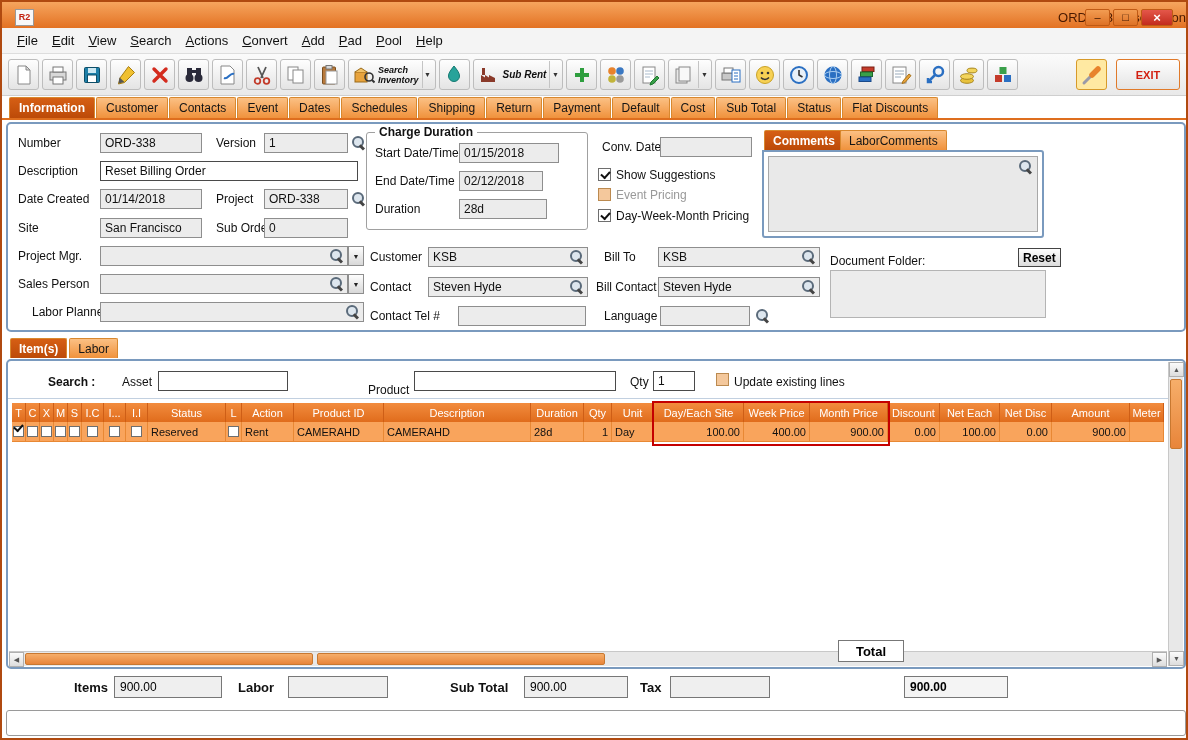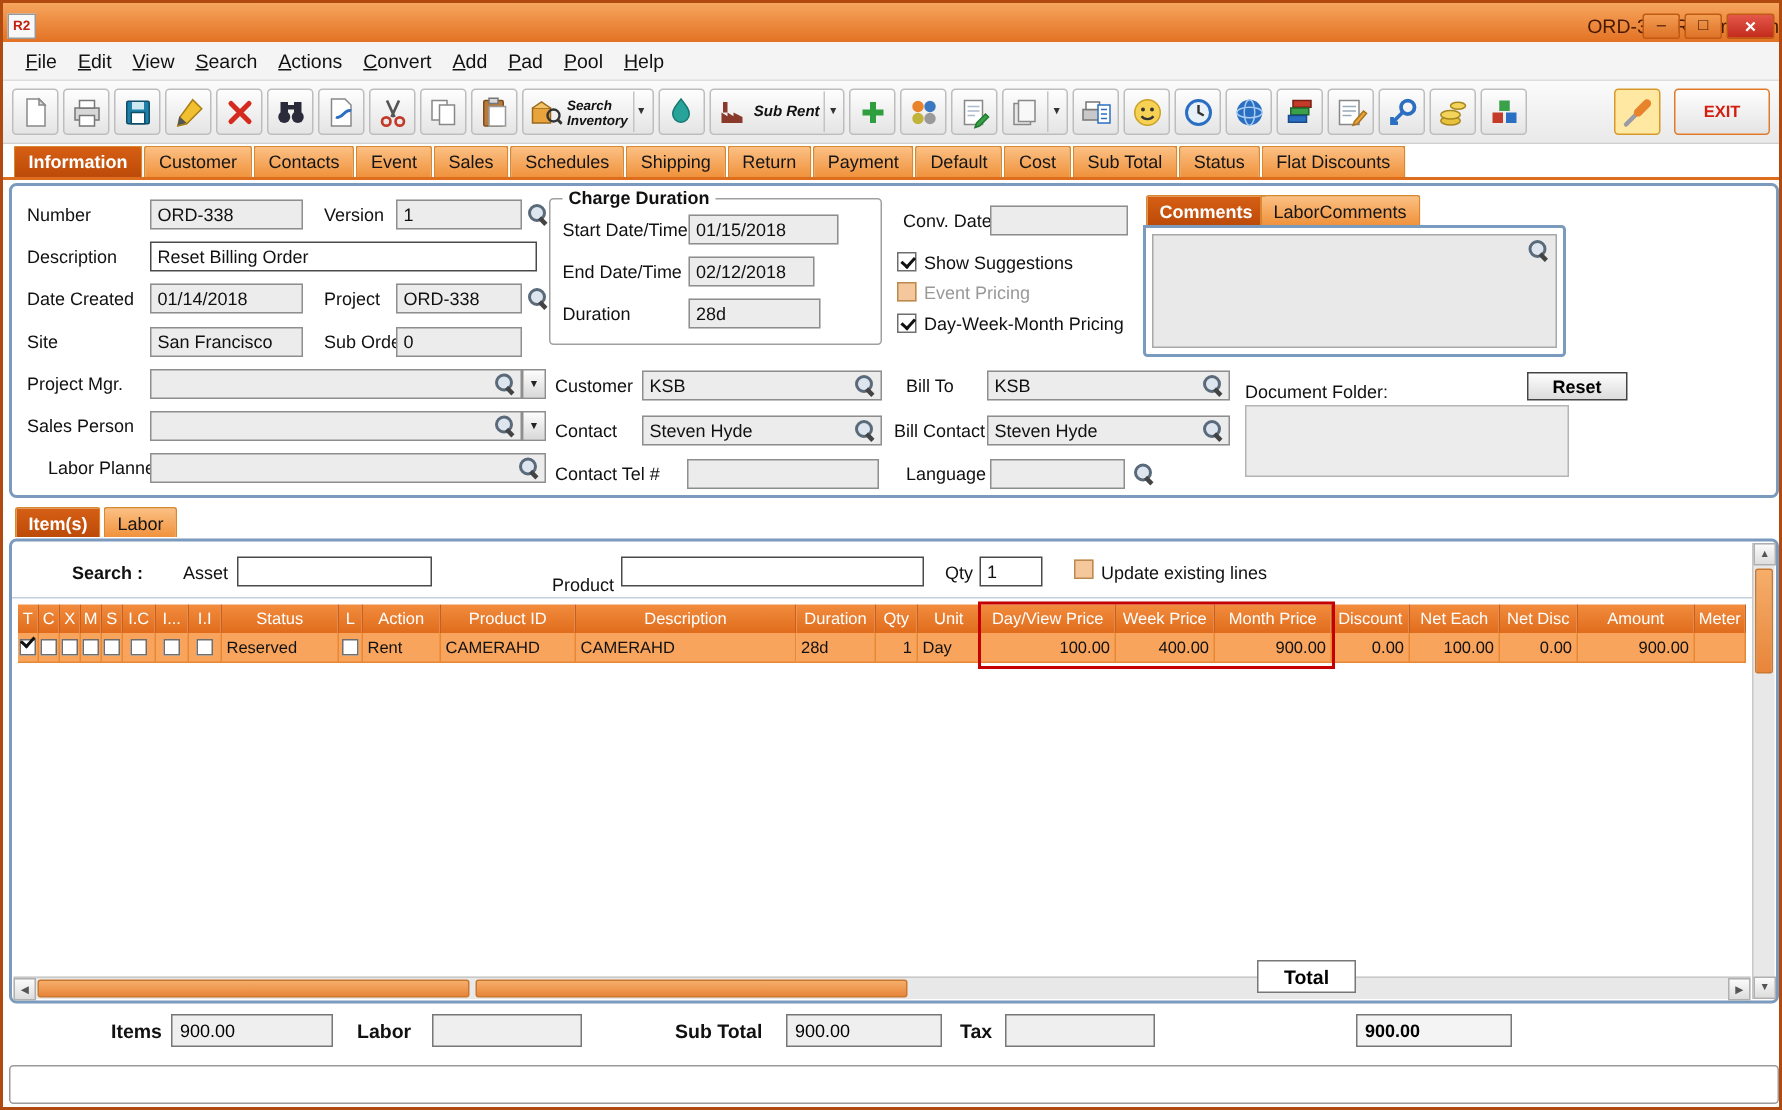--- a/index.html
+++ b/index.html
@@ -1,21 +1,21 @@
 <!DOCTYPE html>
 <html><head>
 <meta charset="utf-8">
 <style>
   * { box-sizing: border-box; font-family: "Liberation Sans", sans-serif; }
   html,body { margin:0; padding:0; background:#fff; }
   .window { position:relative; width:1188px; height:740px; background:#fff; border:2px solid #B04A10; overflow:hidden; }
 
   
   .titlebar { position:absolute; top:0; left:0; right:0; height:30px;
-    background:linear-gradient(#F6A55E,#E06A1A); display:flex; align-items:center; padding:0 3px; }
+    background:linear-gradient(#F6A55E,#E06A1A); display:flex; align-items:center; padding:0 13px; }
   .appicon { width:19px; height:17px; background:#F8F8F8; border:1px solid #999; color:#C22211;
     font-size:9px; font-weight:bold; display:flex; align-items:center; justify-content:center; z-index:2; }
   .title { position:absolute; left:0; right:0; text-align:right; font-size:13px; color:#4A1A00; }
   .winbtns { margin-left:auto; display:flex; gap:3px; z-index:2; }
   .wbtn { width:25px; height:17px; display:flex; align-items:center; justify-content:center; font-size:11px;
     color:#3A1400; background:linear-gradient(#F29C52,#DE7226); border:1px solid #C05A14; border-radius:2px; }
   .wbtn.close { width:32px; background:linear-gradient(#E4574A,#C22B1C); color:#fff; font-size:13px; font-weight:bold; }
 
   
   .menubar { position:absolute; top:26px; left:0; right:0; height:26px; background:#F4F4F4;
@@ -80,21 +80,21 @@
 
   
   .minitab { position:absolute; height:20px; padding:2px 8px; font-size:12px; color:#151515;
     background:linear-gradient(#FBC084,#F0923C); border:1px solid #D8882E; border-bottom:none;
     border-radius:2px 2px 0 0; display:flex; align-items:center; }
   .minitab.sel { background:linear-gradient(#D65F14,#BC4A08); color:#fff; font-weight:bold; }
   .comments-panel { position:absolute; border:2px solid #7A9ABE; border-radius:0 3px 3px 3px; background:#fff; }
   .comments-text { position:absolute; left:4px; top:4px; right:4px; bottom:4px;
     background:#E9E9E9; border:1px solid #A8A8A8; }
   .graybox { position:absolute; background:#ECECEC; border:1px solid #B4B4B4; }
-  .reset-btn { position:absolute; height:19px; padding:1px 16px; font-size:12px; font-weight:bold;
+  .reset-btn { position:absolute; height:19px; padding:1px 4px; font-size:12px; font-weight:bold;
     background:linear-gradient(#FDFDFD,#DCDCDC); border:1px solid #444; display:flex;
     align-items:center; justify-content:center; }
 
   
   .tablewrap { position:absolute; left:4px; top:42px; width:1154px; }
   .trow { display:flex; position:relative; }
   .th { height:19px; background:linear-gradient(#F28C3E,#E06C1C); color:#fff; font-size:11px;
     display:flex; align-items:center; justify-content:center; border-right:1px solid #CE5E16;
     overflow:hidden; white-space:nowrap; flex:none; }
   .td { height:20px; background:#F9A45C; font-size:11px; color:#111; display:flex; align-items:center;
@@ -343,21 +343,21 @@
     <div class="tbtn exitb">
         <span class="exit-label">EXIT</span>
       </div>
   </div>
 
   <div class="tabstrip">
     <div class="tab sel">Information</div>
     <div class="tab">Customer</div>
     <div class="tab">Contacts</div>
     <div class="tab">Event</div>
-    <div class="tab">Sales</div>
+    <div class="tab">Dates</div>
     <div class="tab">Schedules</div>
     <div class="tab">Shipping</div>
     <div class="tab">Return</div>
     <div class="tab">Payment</div>
     <div class="tab">Default</div>
     <div class="tab">Cost</div>
     <div class="tab">Sub Total</div>
     <div class="tab">Status</div>
     <div class="tab">Flat Discounts</div>
   </div>
@@ -477,21 +477,21 @@
         <div class="th" style="width:22px">I...</div>
         <div class="th" style="width:22px">I.I</div>
         <div class="th" style="width:78px">Status</div>
         <div class="th" style="width:16px">L</div>
         <div class="th" style="width:52px">Action</div>
         <div class="th" style="width:90px">Product ID</div>
         <div class="th" style="width:147px">Description</div>
         <div class="th" style="width:53px">Duration</div>
         <div class="th" style="width:28px">Qty</div>
         <div class="th" style="width:42px">Unit</div>
-        <div class="th" style="width:90px">Day/View Price</div>
+        <div class="th" style="width:90px">Day/Each Site</div>
         <div class="th" style="width:66px">Week Price</div>
         <div class="th" style="width:78px">Month Price</div>
         <div class="th" style="width:52px">Discount</div>
         <div class="th" style="width:60px">Net Each</div>
         <div class="th" style="width:52px">Net Disc</div>
         <div class="th" style="width:78px">Amount</div>
         <div class="th" style="width:34px">Meter</div>
       </div>
       <div class="trow">
         <div class="td ctr" style="width:14px">

